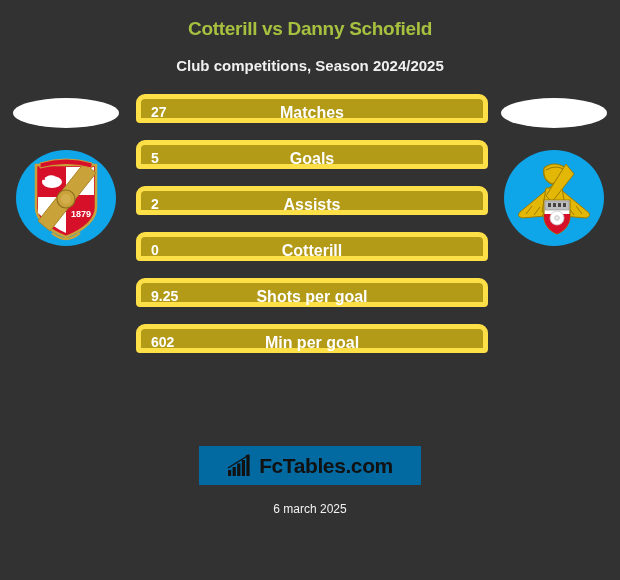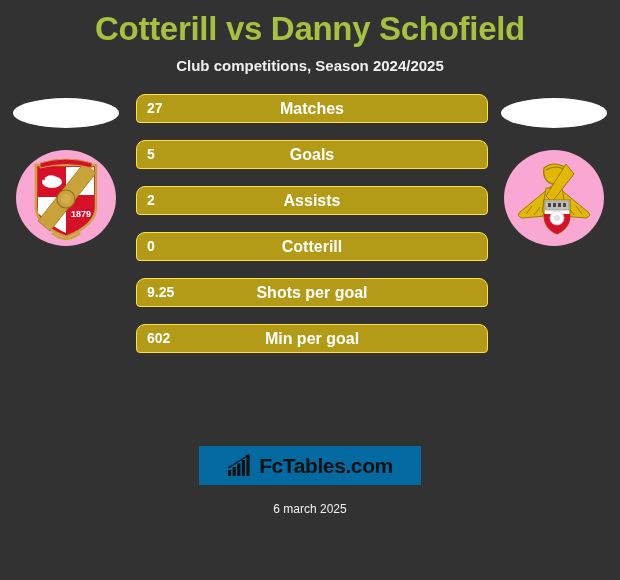--- a/index.html
+++ b/index.html
@@ -12,21 +12,21 @@
     background: #333232;
     font-family: "Liberation Sans", sans-serif;
     overflow: hidden;
     position: relative;
   }
 
   
   .title {
     text-align: center;
     color: #a5c13f;
-    font-size: 33px;
+    font-size: 19px;
     font-weight: bold;
     letter-spacing: -0.3px;
     padding-top: 12px;
     line-height: 34px;
     white-space: nowrap;
   }
   .subtitle {
     text-align: center;
     color: #f0f0f0;
     font-size: 15px;
@@ -55,42 +55,42 @@
   .photo-oval {
     width: 106px;
     height: 30px;
     background: #ffffff;
     border-radius: 50%;
     margin: 4px auto 0 auto;
   }
   .crest-oval {
     width: 100px;
     height: 96px;
-    background: #f9a8d4;
+    background: #0ea5e9;
     border-radius: 50%;
     margin: 22px auto 0 auto;
     display: flex;
     align-items: center;
     justify-content: center;
     overflow: hidden;
   }
 
   
   .stats {
     position: absolute;
     left: 136px;
     top: 0;
     width: 352px;
   }
   .stat-row {
     position: relative;
     height: 29px;
     margin-bottom: 17px;
     background: #b39b17;
-    border: 1px solid #fde047;
+    border: 5px solid #fde047;
     border-radius: 9px 9px 4px 4px;
     box-sizing: border-box;
   }
   .stat-row:last-child { margin-bottom: 0; }
   .stat-value {
     position: absolute;
     left: 10px;
     top: 0;
     line-height: 27px;
     color: #ffffff;

